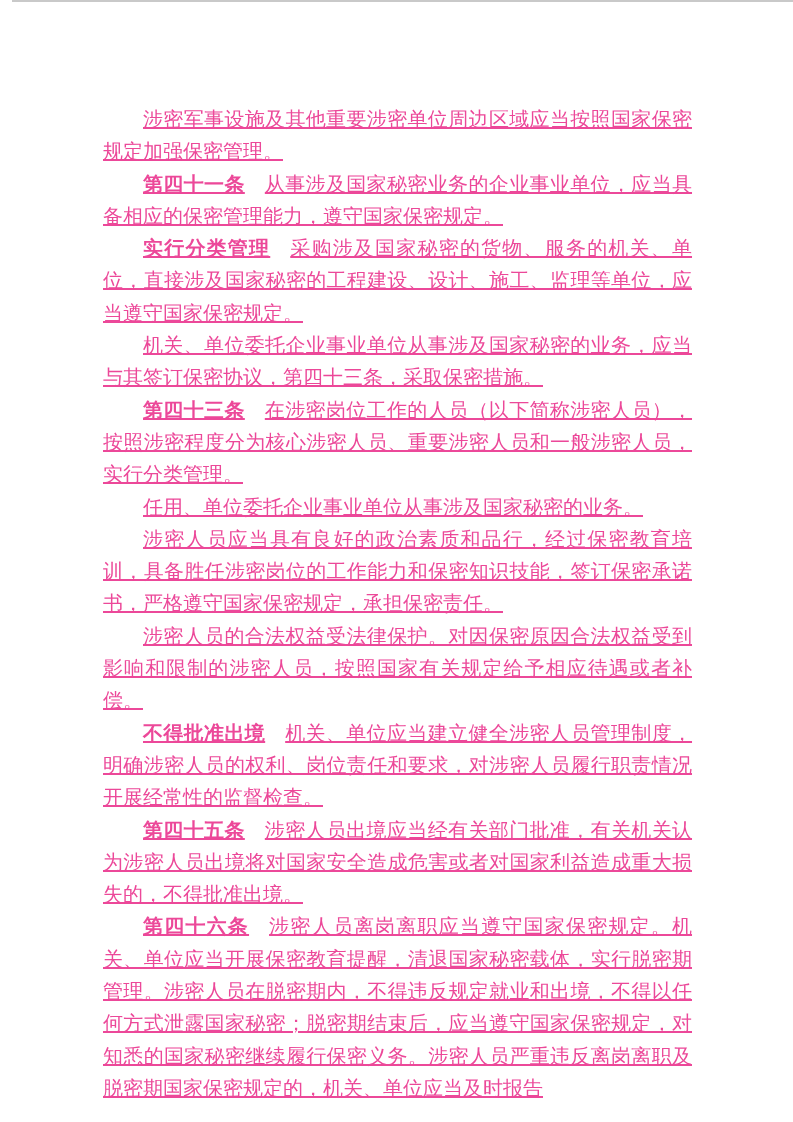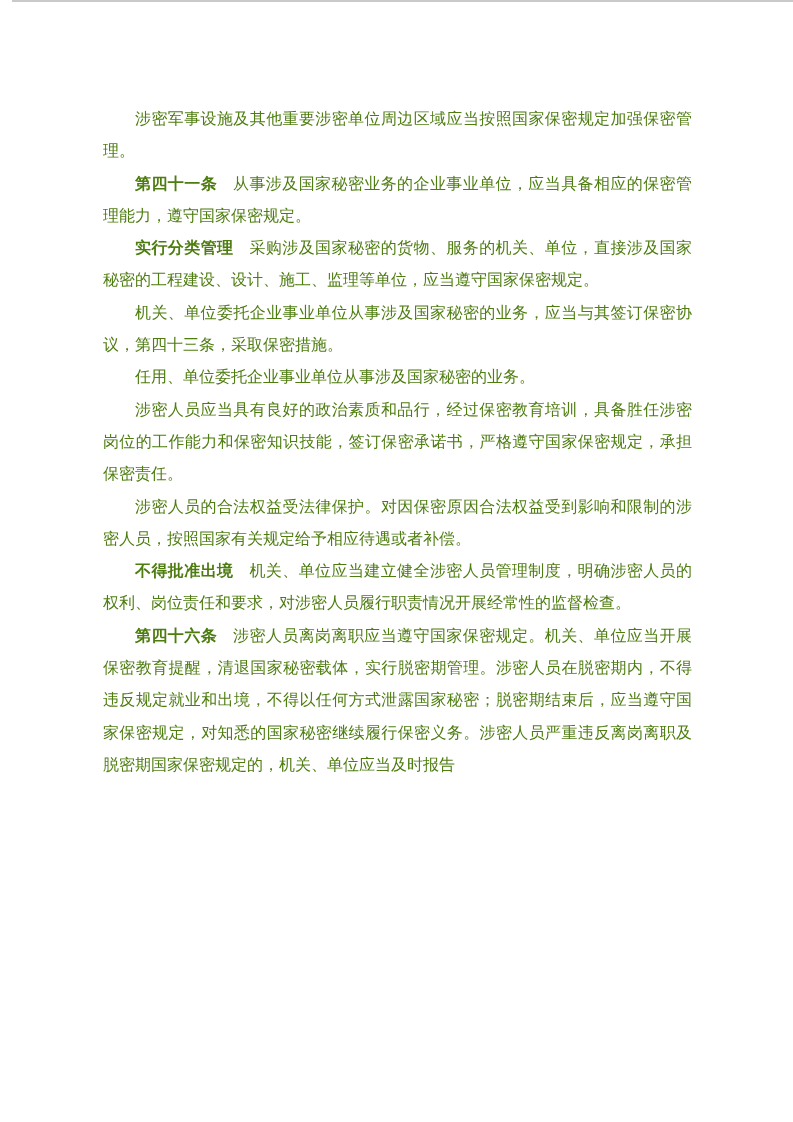--- a/index.html
+++ b/index.html
@@ -21,26 +21,27 @@
     left: 12px;
     right: 0;
     height: 2px;
     background: #c9c9c9;
   }
   .text-block {
     position: absolute;
     left: 103px;
     top: 103px;
     width: 589px;
-    color: #4d7c0f;
-    font-size: 16px;
+    color: #ec4899;
+    font-size: 20px;
     line-height: 32.3px;
     text-align: justify;
     text-justify: inter-character;
     letter-spacing: 0;
+    text-decoration: underline;
   }
   .text-block p {
     margin: 0;
     padding: 0;
     text-indent: 2em;
   }
   .art {
     font-weight: bold;
     margin-right: 1.0em;
   }
@@ -55,26 +56,28 @@
 
     <p><span>涉密军事设施及其他重要涉密单位周边区域应当按照国家保密规定加强保密管理。</span></p>
 
     <p><b class="art">第四十一条</b><span>从事涉及国家秘密业务的企业事业单位，应当具备相应的保密管理能力，遵守国家保密规定。</span></p>
 
 
     <p><b class="art">实行分类管理</b><span>采购涉及国家秘密的货物、服务的机关、单位，直接涉及国家秘密的工程建设、设计、施工、监理等单位，应当遵守国家保密规定。</span></p>
 
     <p><span>机关、单位委托企业事业单位从事涉及国家秘密的业务，应当与其签订保密协议，第四十三条，采取保密措施。</span></p>
 
+    <p><b class="art">第四十三条</b><span>在涉密岗位工作的人员（以下简称涉密人员），按照涉密程度分为核心涉密人员、重要涉密人员和一般涉密人员，实行分类管理。</span></p>
 
     <p><span>任用、单位委托企业事业单位从事涉及国家秘密的业务。</span></p>
 
     <p><span>涉密人员应当具有良好的政治素质和品行，经过保密教育培训，具备胜任涉密岗位的工作能力和保密知识技能，签订保密承诺书，严格遵守国家保密规定，承担保密责任。</span></p>
 
     <p><span>涉密人员的合法权益受法律保护。对因保密原因合法权益受到影响和限制的涉密人员，按照国家有关规定给予相应待遇或者补偿。</span></p>
 
     <p><b class="art">不得批准出境</b><span>机关、单位应当建立健全涉密人员管理制度，明确涉密人员的权利、岗位责任和要求，对涉密人员履行职责情况开展经常性的监督检查。</span></p>
 
+    <p><b class="art">第四十五条</b><span>涉密人员出境应当经有关部门批准，有关机关认为涉密人员出境将对国家安全造成危害或者对国家利益造成重大损失的，不得批准出境。</span></p>
 
     <p><b class="art">第四十六条</b><span>涉密人员离岗离职应当遵守国家保密规定。机关、单位应当开展保密教育提醒，清退国家秘密载体，实行脱密期管理。涉密人员在脱密期内，不得违反规定就业和出境，不得以任何方式泄露国家秘密；脱密期结束后，应当遵守国家保密规定，对知悉的国家秘密继续履行保密义务。涉密人员严重违反离岗离职及脱密期国家保密规定的，机关、单位应当及时报告</span></p>
 
   </div>
 </div>
 
 </body></html>

